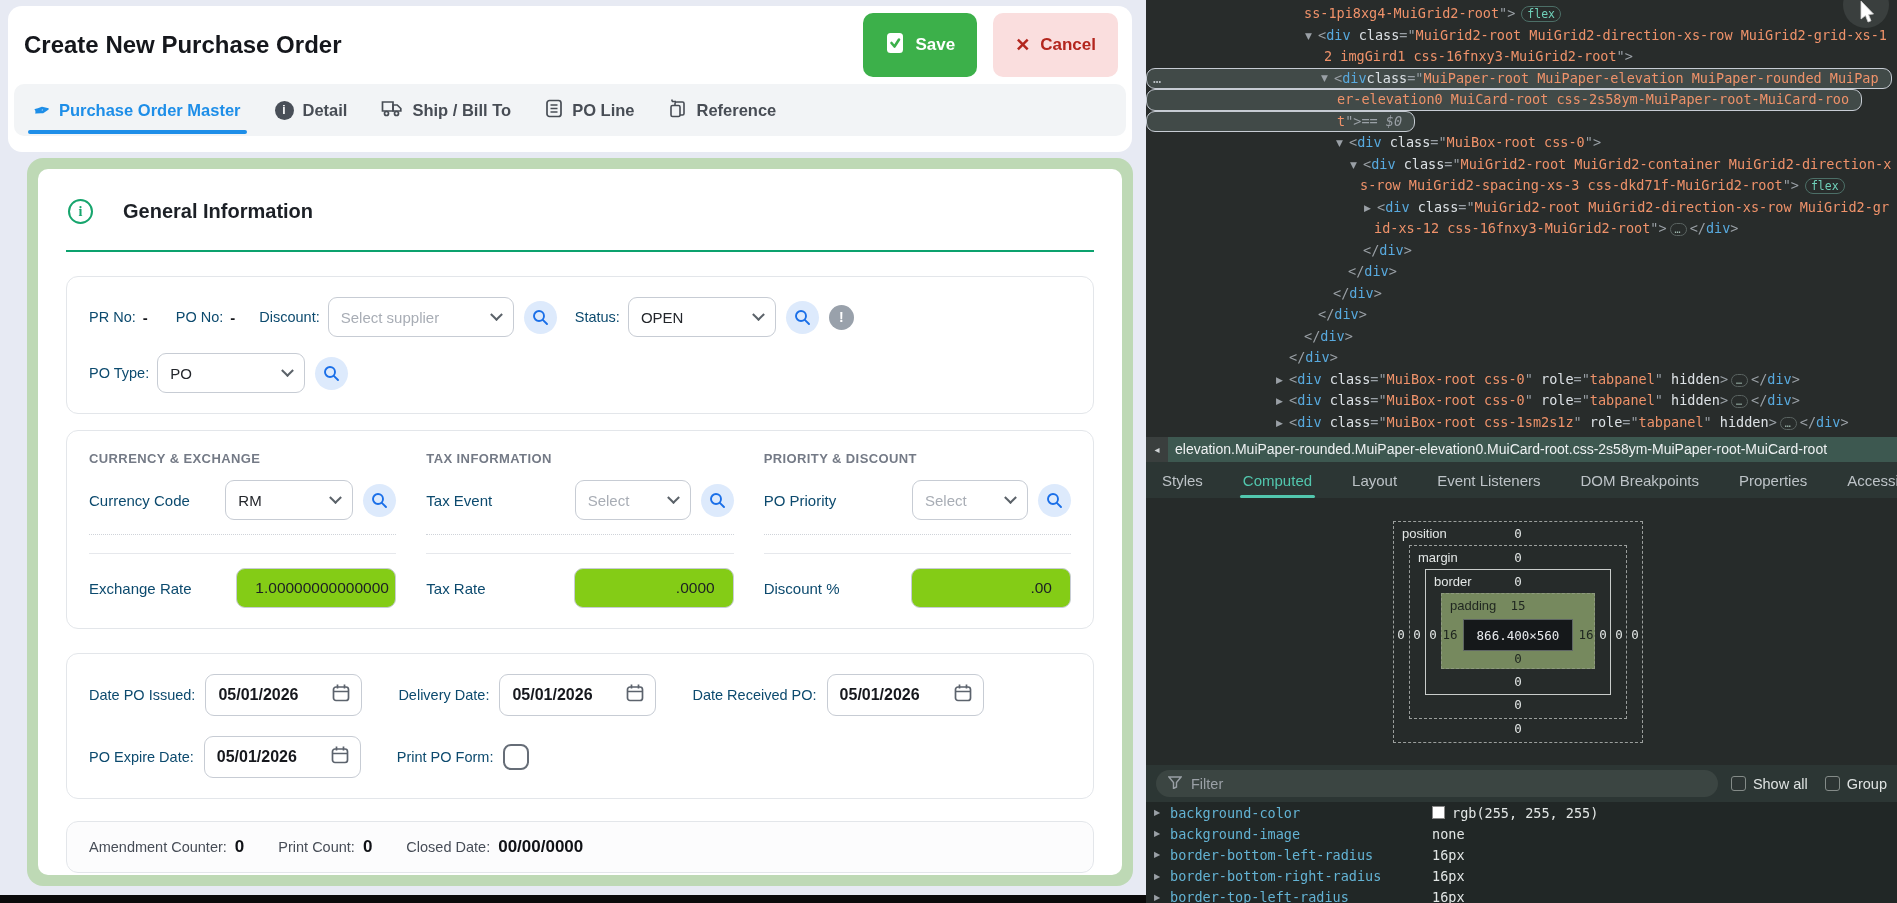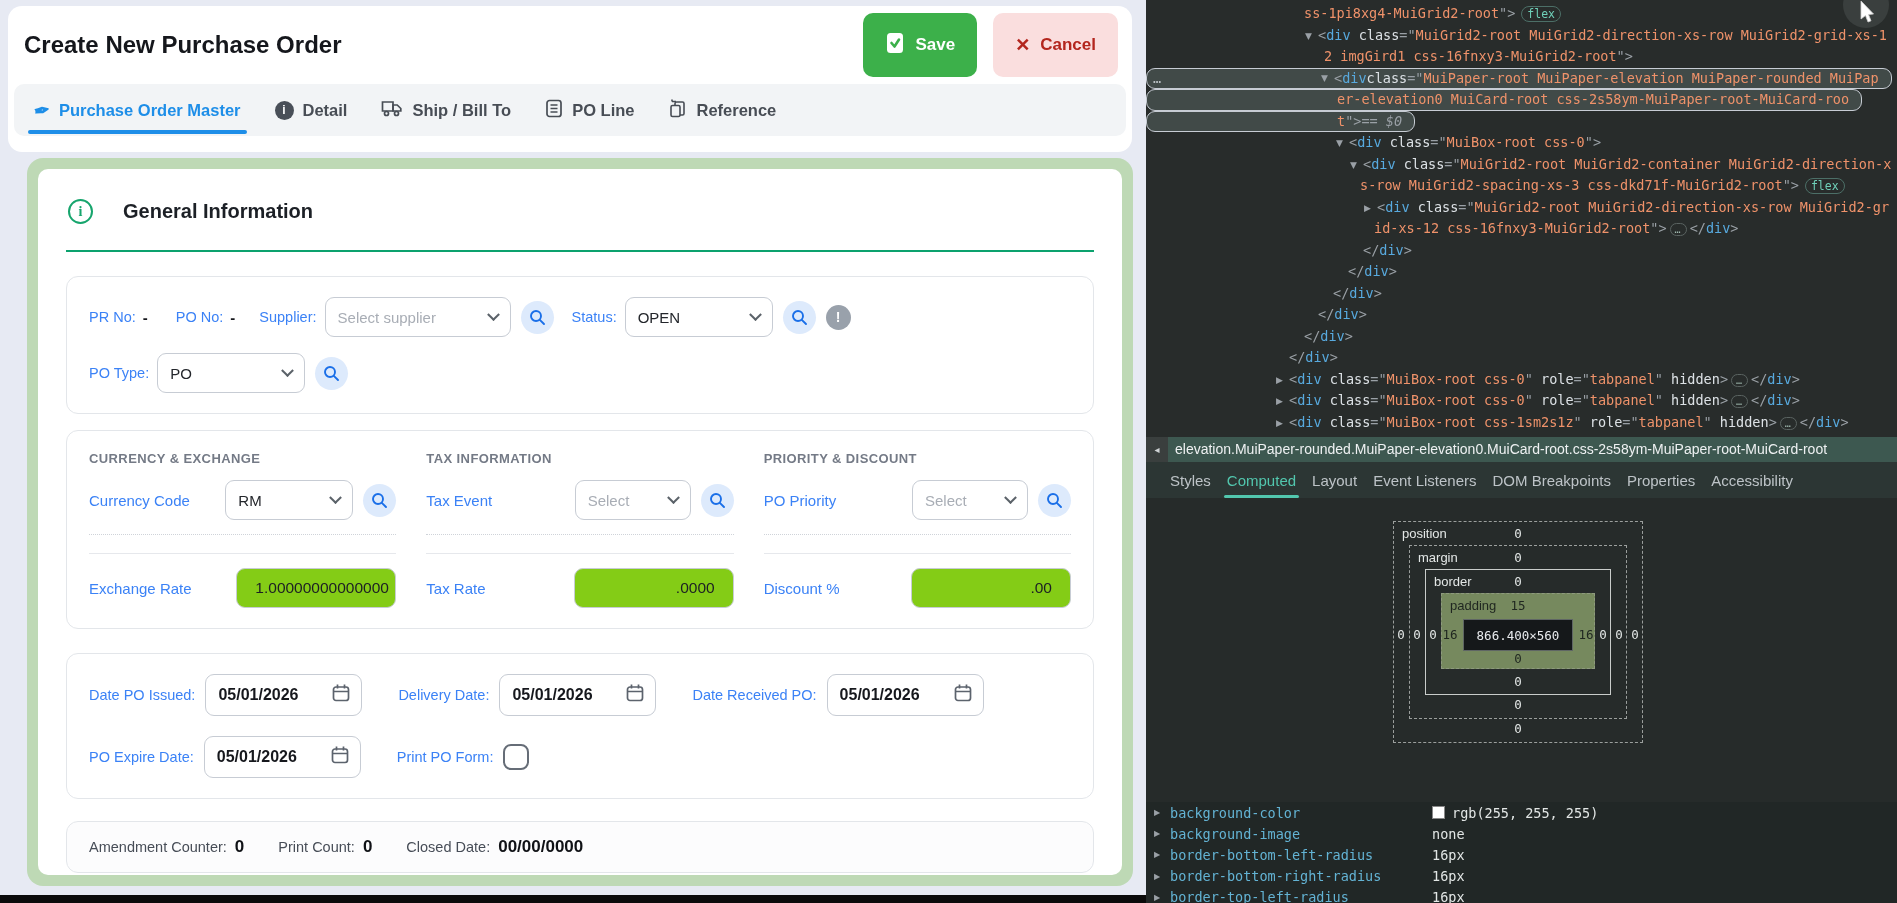--- a/index.html
+++ b/index.html
@@ -24,21 +24,21 @@
   .circle-i { width: 19px; height: 19px; border-radius: 50%; background: #494f58; color: #fff; font-size: 12px; font-weight: 700; display: flex; align-items: center; justify-content: center; }
 
   .form-card { position: absolute; left: 27px; top: 158px; width: 1106px; height: 728px; background: #bed9b5; border-radius: 16px; padding: 11px; }
   .form-inner { width: 100%; height: 100%; background: #fff; border-radius: 10px; padding: 22px 28px; overflow: hidden; }
   .gi-head { display: flex; align-items: center; gap: 13px; margin: 8px 0 0 2px; }
   .gi-ico { width: 25px; height: 25px; border-radius: 50%; border: 2.5px solid #17a56d; color: #17a56d; font-weight: 700; font-size: 14px; display: flex; align-items: center; justify-content: center; font-family: "Liberation Serif", serif; }
   .gi-title { font-size: 20px; font-weight: 700; color: #1c2026; margin-left: 17px; }
   hr.green { border: none; border-top: 2.5px solid #0ca26e; margin-top: 26px; }
   .fs { border: 1.5px solid #e3e6ea; border-radius: 12px; padding: 20px 22px; margin-top: 24px; }
   .frow { display: flex; align-items: center; }
-  .lbl { font-size: 14.5px; color: #3b82f6; white-space: nowrap; }
+  .lbl { font-size: 14.5px; color: #0c4a6e; white-space: nowrap; }
   .val-inline { font-size: 15px; font-weight: 600; color: #16181d; margin-left: 7px; }
   .sel { display: inline-flex; align-items: center; justify-content: space-between; border: 1.5px solid #c7ccd4; border-radius: 9px; height: 40px; padding: 0 12px; background: #fff; cursor: pointer; }
   .sel .v { font-size: 15px; font-weight: 400; color: #23262b; }
   .sel .ph { font-size: 15px; color: #a8adb5; }
   .chev { width: 9px; height: 9px; border-right: 2px solid #5b6269; border-bottom: 2px solid #5b6269; transform: rotate(45deg) translate(-2px,-2px); margin-left: 10px; }
   .search-btn { width: 33px; height: 33px; border-radius: 50%; background: #ddeafc; display: flex; align-items: center; justify-content: center; cursor: pointer; flex: 0 0 auto; }
   .warn { width: 25px; height: 25px; border-radius: 50%; background: #99a1ab; color: #fff; font-size: 14px; font-weight: 700; display: flex; align-items: center; justify-content: center; }
   .gap8 { width: 8px; } .gap10 { width: 10px; } .gap18 { width: 18px; } .gap24 { width: 24px; } .gap28 { width: 28px; }
 
   .cols { display: grid; grid-template-columns: 1fr 1fr 1fr; column-gap: 30px; }
@@ -71,21 +71,21 @@
   .t-arrow { color: #9aa0a6; display: inline-block; width: 13px; font-size: 9px; font-family: "DejaVu Sans", sans-serif; vertical-align: 1px; }
   .tq { color: #9aa0a6; } .tt { color: #58aadf; } .ta { color: #dde2e6; } .tv { color: #ef926a; }
   .td { color: #9aa0a6; font-style: italic; }
   .badge-flex { color: #6fd0b9; border: 1px solid #4c6f67; border-radius: 8px; padding: 0 5px; font-size: 11.5px; margin-left: 6px; }
   .badge-more { color: #9fb8ae; border: 1px solid #5a6361; border-radius: 8px; padding: 0 4px; font-size: 10px; margin: 0 3px; letter-spacing: 1px; }
 
   .crumbbar { position: absolute; top: 437px; left: 0; right: 0; height: 25px; display: flex; background: #2a2f2e; }
   .crumb-btn { width: 22px; background: #3a3f3e; color: #cfd3d5; font-size: 10px; display: flex; align-items: center; justify-content: center; cursor: pointer; }
   .crumb { flex: 1; background: #3d5850; color: #eef1f2; font-size: 14px; line-height: 25px; padding-left: 7px; white-space: nowrap; overflow: hidden; cursor: pointer; }
 
-  .dt-tabs { position: absolute; top: 462px; left: 0; right: 0; height: 36px; background: #2c3634; display: flex; align-items: center; gap: 16px; padding-left: 24px; font-size: 15px; color: #bdc3c7; }
+  .dt-tabs { position: absolute; top: 462px; left: 0; right: 0; height: 36px; background: #2c3634; display: flex; align-items: center; gap: 40px; padding-left: 16px; font-size: 15px; color: #bdc3c7; }
   .dt-tab { position: relative; height: 100%; display: flex; align-items: center; cursor: pointer; white-space: nowrap; }
   .dt-tab.active { color: #52c7ae; }
   .dt-tab.active::after { content: ""; position: absolute; left: -3px; right: -3px; bottom: 0; height: 3px; background: #52c7ae; border-radius: 2px; }
 
   .bm-section { position: absolute; top: 498px; left: 0; right: 0; height: 267px; background: #262b2a; }
   .bm { position: absolute; left: 247px; top: 23px; width: 250px; height: 222px; font-family: "DejaVu Sans Mono", monospace; }
   .bm-box { position: absolute; }
   .bm-pos { left: 0; top: 0; width: 250px; height: 222px; border: 1px dashed #9b9f9d; }
   .bm-margin { left: 16px; top: 24px; width: 218px; height: 174px; border: 1px dashed #9b9f9d; }
   .bm-border { left: 32px; top: 48px; width: 186px; height: 126px; border: 1px solid #c9cdcb; }
@@ -187,21 +187,21 @@
         <hr class="green">
 
         <div class="fs">
           <div class="frow">
             <span class="lbl">PR No:</span>
             <span class="val-inline">-</span>
             <span class="gap28"></span>
             <span class="lbl">PO No:</span>
             <span class="val-inline">-</span>
             <span class="gap24"></span>
-            <span class="lbl">Supplier:</span>
+            <span class="lbl">Discount:</span>
             <span class="gap8"></span>
             <div class="sel" style="width:186px">
               <span class="ph">Select supplier</span>
                 <span class="chev"></span>
             </div>
             <span class="gap10"></span>
             <div class="search-btn">
               <svg width="17" height="17" viewBox="0 0 17 17" fill="none" stroke="#1a6fe8" stroke-width="1.9" stroke-linecap="round">
                   <circle cx="7" cy="7" r="5"></circle>
                   <path d="M10.8 10.8 L15 15"></path>
@@ -455,20 +455,38 @@
         <span class="bmv" style="left:202px;top:106px">0</span>
         <span class="bmv" style="left:218px;top:106px">0</span>
         <span class="bmv" style="left:234px;top:106px">0</span>
         <span class="bmv dark" style="left:117px;top:130px">0</span>
         <span class="bmv" style="left:117px;top:153px">0</span>
         <span class="bmv" style="left:117px;top:176px">0</span>
         <span class="bmv" style="left:117px;top:200px">0</span>
       </div>
     </div>
 
+    <div class="filter-bar">
+      <div class="filter-pill">
+        <span>
+          <svg width="14" height="13" viewBox="0 0 14 13" fill="none" stroke="#9aa0a6" stroke-width="1.4">
+              <path d="M1 1 h12 L8.5 6.5 v4.5 l-3 1.5 V6.5 z"></path>
+            </svg>
+        </span>
+        <span>Filter</span>
+      </div>
+      <span class="dt-cbg" style="margin-left:auto">
+        <span class="dt-cb"></span>
+        <span>Show all</span>
+      </span>
+      <span class="dt-cbg">
+        <span class="dt-cb"></span>
+        <span>Group</span>
+      </span>
+    </div>
 
     <div class="computed">
       <div class="c-row">
         <span class="c-arrow">▶</span>
         <span class="c-name">background-color</span>
         <span class="c-val">
             <span class="swatch"></span>
             <span>rgb(255, 255, 255)</span>
           </span>
       </div>

